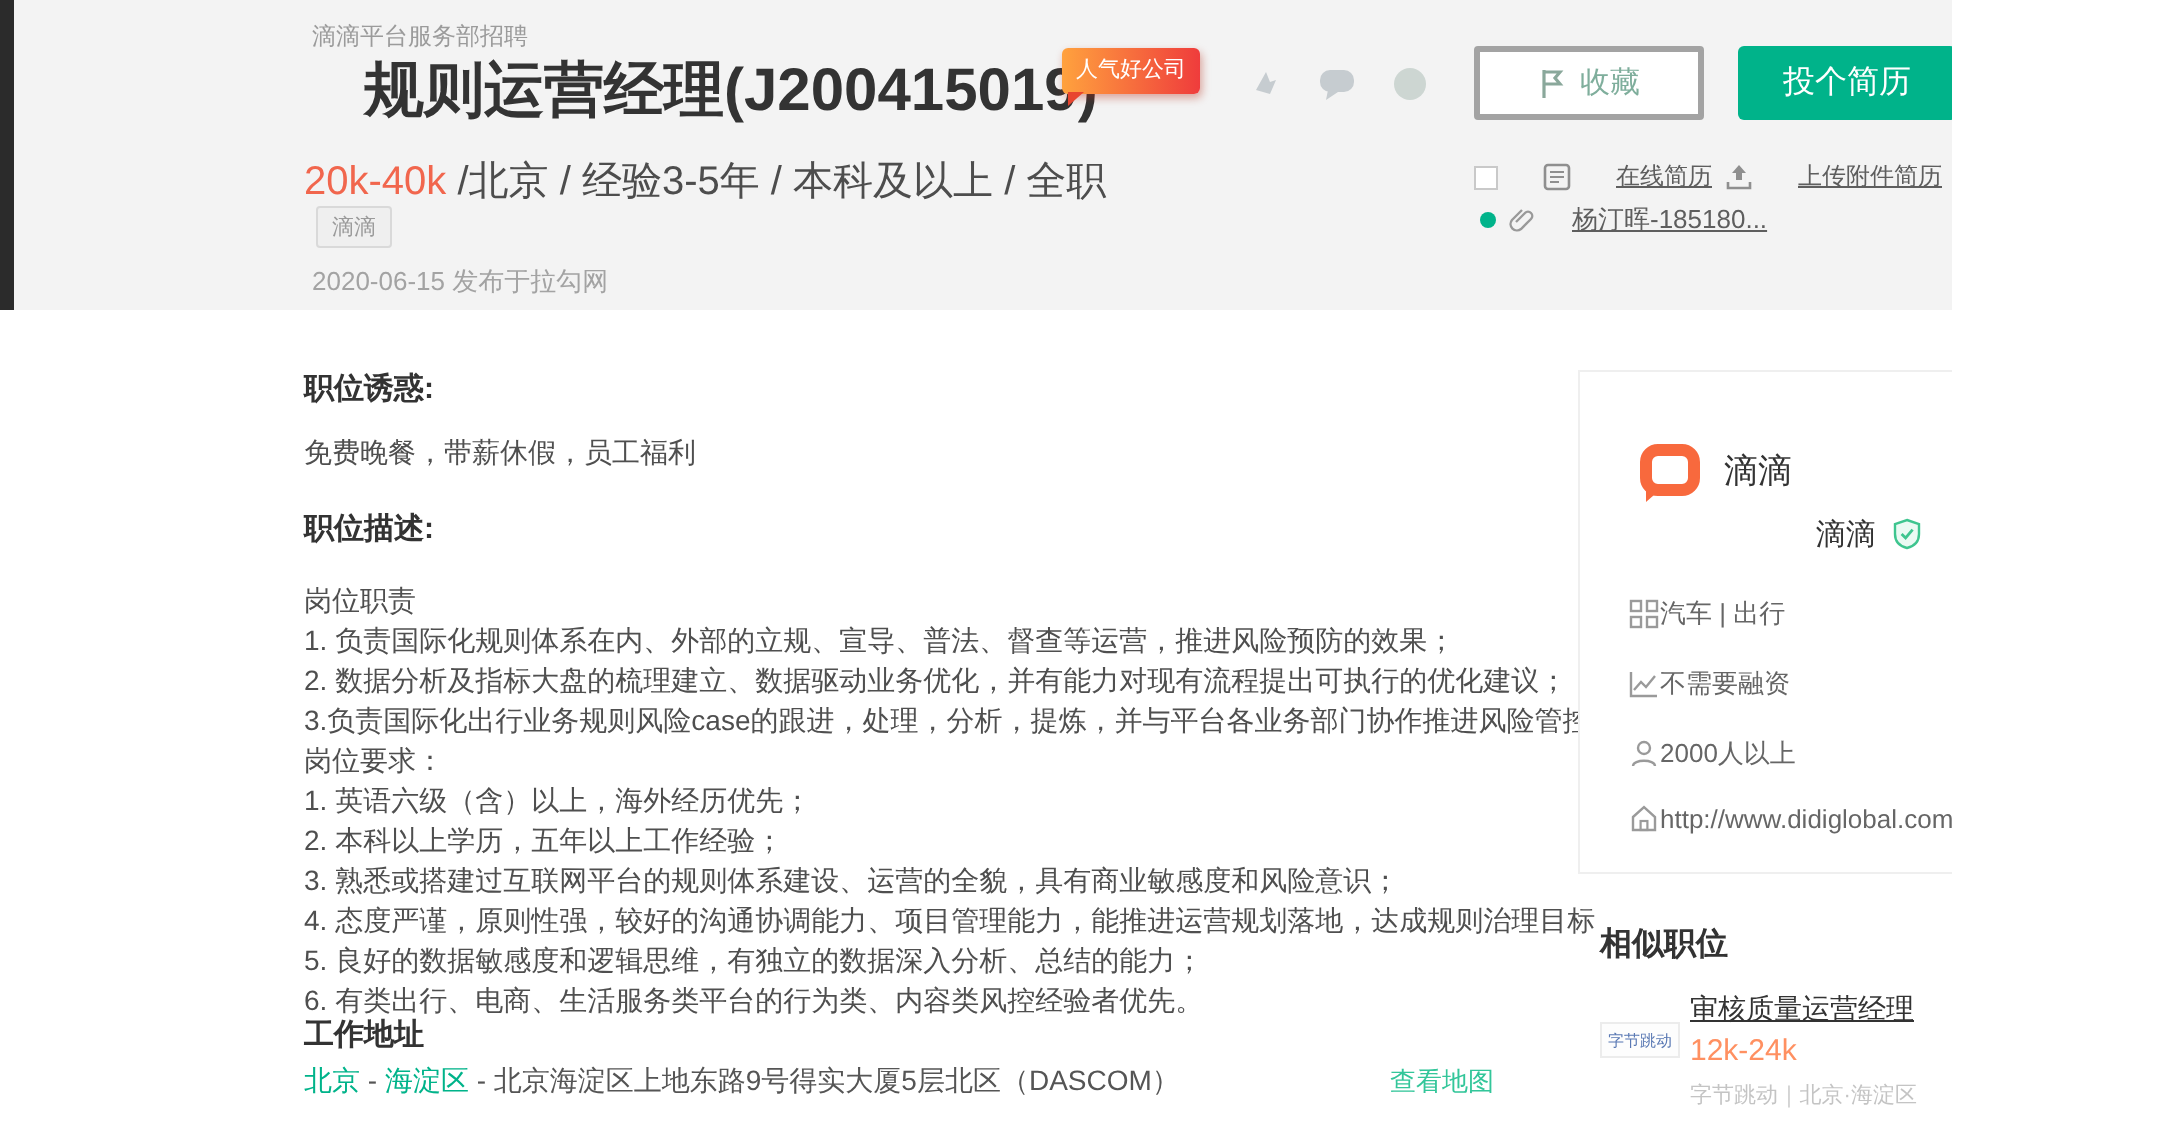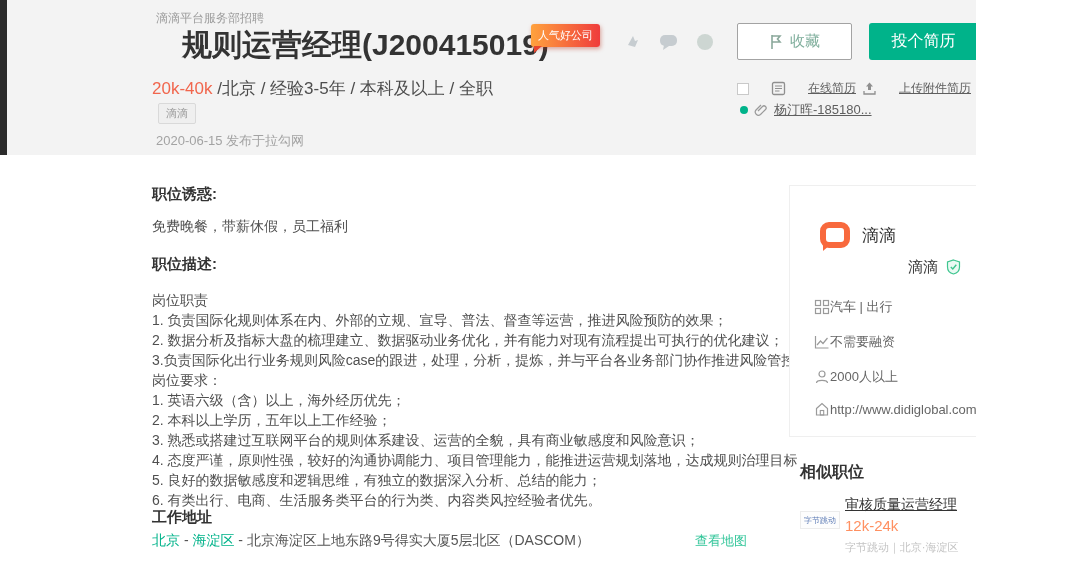--- a/index.html
+++ b/index.html
@@ -15,43 +15,43 @@
   .hot-badge  { position:absolute; left:531px; top:24px; background:linear-gradient(90deg,#ffa23e,#ef3c3c);
                 color:#fff; font-size:11px; line-height:11px; padding:6px 7px; border-radius:3px;
                 box-shadow:1px 2px 4px rgba(180,40,20,.4); white-space:nowrap; }
   .hot-badge:after { content:""; position:absolute; left:3px; bottom:-6px; width:0; height:0;
                 border-top:7px solid #e8452f; border-right:8px solid transparent; }
 
   .share-icons { position:absolute; left:624px; top:33px; display:flex; gap:17px; align-items:center; }
   .share-icons svg { display:block; }
 
   .collect-btn { position:absolute; left:737px; top:23px; width:115px; height:37px; background:#fff;
-                 border:1px solid #a3a3a3; border-radius:2px; color:#8ba89e; font-size:15px;
+                 border:3px solid #a3a3a3; border-radius:2px; color:#8ba89e; font-size:15px;
                  display:flex; align-items:center; justify-content:center; gap:7px; cursor:pointer; }
   .collect-btn .lbl { color:#7fae9c; }
   .apply-btn  { position:absolute; left:869px; top:23px; width:109px; height:37px; background:#00b38a;
                 color:#fff; font-size:16px; border:none; border-radius:3px; cursor:pointer; }
 
-  .salary-row { position:absolute; left:152px; top:77px; font-size:17px; color:#4d4d4d; white-space:nowrap; }
+  .salary-row { position:absolute; left:152px; top:77px; font-size:20px; color:#4d4d4d; white-space:nowrap; }
   .salary-row .salary { color:#f1664d; }
 
   .link-row { position:absolute; top:80px; display:flex; align-items:center; gap:22px;
               font-size:12px; color:#5e5e5e; }
   .link-row .lnk { text-decoration:underline; color:#5e5e5e; cursor:pointer; }
   .online-group { left:737px; }
   .upload-group { left:862px; }
   .cb { width:12px; height:12px; border:1px solid #c9c9c9; background:#fff; }
 
   .job-tag { position:absolute; left:158px; top:103px; font-size:11px; color:#9a9a9a;
              background:#efefef; border:1px solid #d9d9d9; border-radius:2px; padding:2px 7px; }
 
   .attach-row { position:absolute; left:740px; top:101px; display:flex; align-items:center; gap:6px;
                 font-size:13px; color:#5e5e5e; }
   .green-dot { width:8px; height:8px; border-radius:50%; background:#00b38a; }
-  .attach-row .lnk { text-decoration:underline; cursor:pointer; }
+  .attach-row .lnk { text-decoration:underline; cursor:pointer;margin-left:12px; }
 
   .pub-date { position:absolute; left:156px; top:132px; font-size:13px; color:#a3a3a3; }
 
   
   .sec-title { position:absolute; left:152px; font-weight:bold; font-size:15px; color:#333; }
   .temptation-text { position:absolute; left:152px; top:218px; font-size:14px; color:#4f4f4f; }
   .description { position:absolute; left:152px; top:290px; width:648px; font-size:14px; color:#4f4f4f; }
   .desc-line { height:20px; line-height:20px; white-space:nowrap; overflow:hidden; }
   .address-row { position:absolute; left:152px; top:532px; font-size:14px; color:#555; white-space:nowrap; }
   .address-row .green { color:#00b38a; cursor:pointer; }

